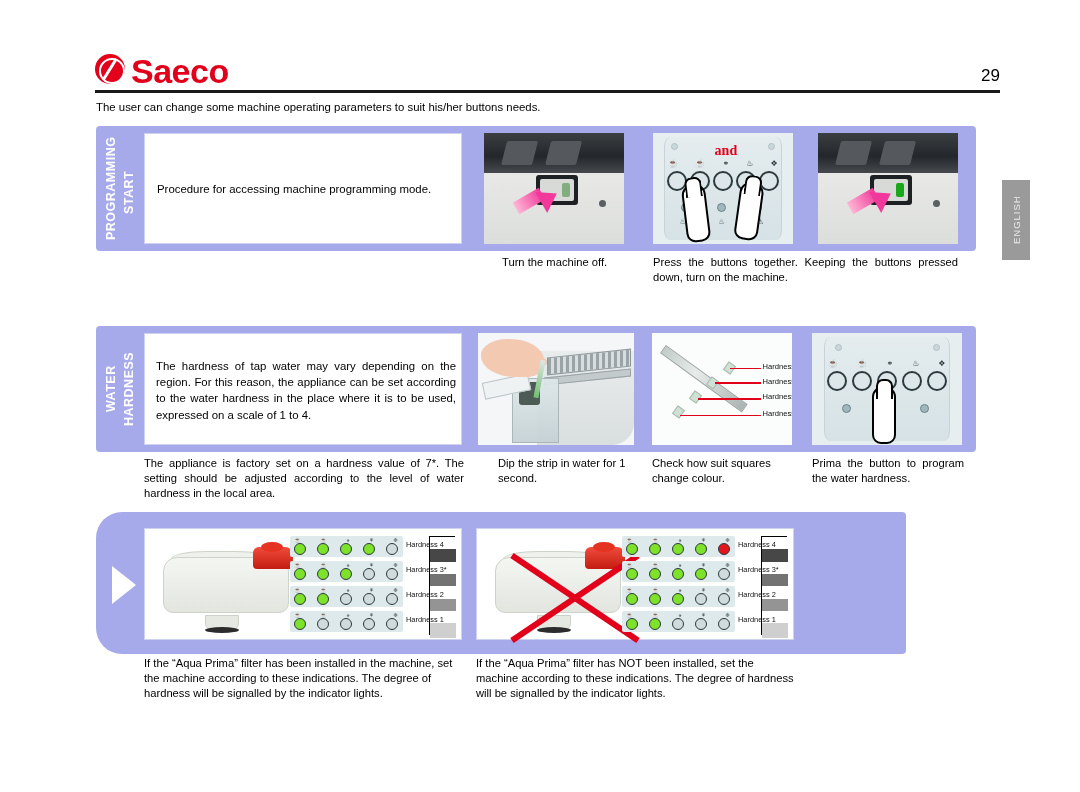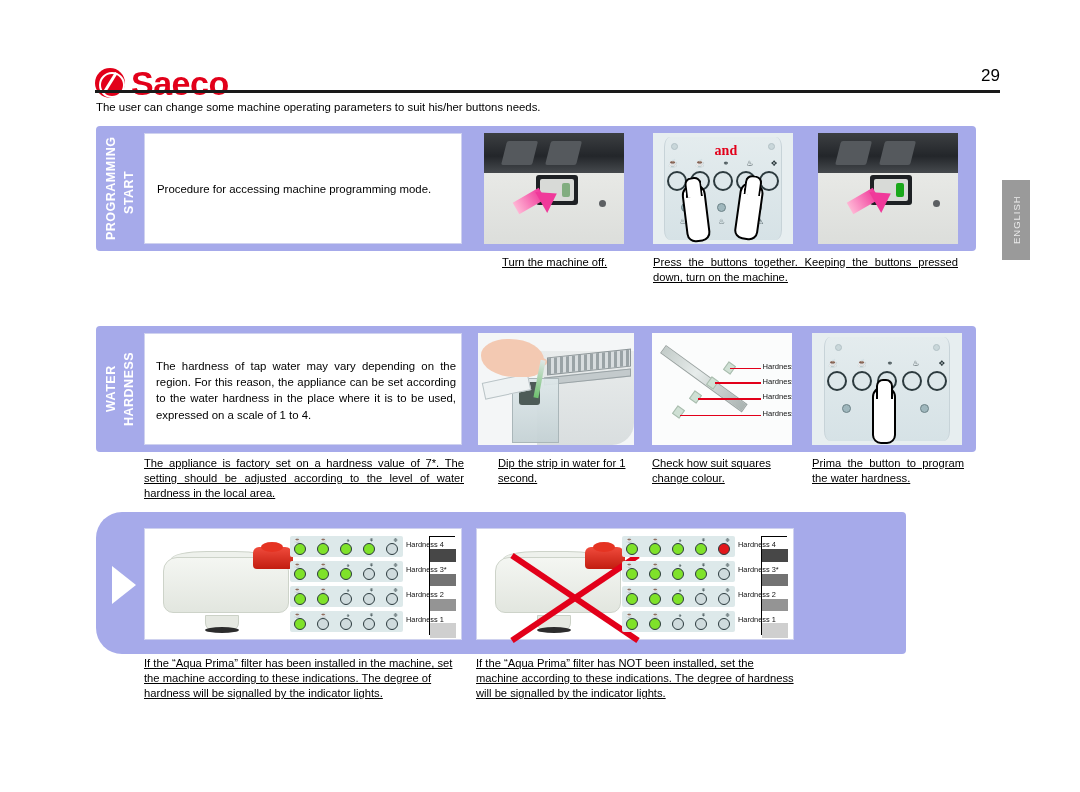--- a/index.html
+++ b/index.html
@@ -14,21 +14,21 @@
     color: #000;
     overflow: hidden;
   }
 
   
   #header {
     position: absolute; left: 95px; top: 48px; width: 905px; height: 48px;
   }
   #logo-wrap {
     position: absolute; left: 0; top: 6px;
-    display: flex; align-items: center; gap: 6px; margin-top: 12px;
+    display: flex; align-items: flex-start; gap: 6px;
   }
   .logo-mark {
     width: 30px; height: 30px; border-radius: 50%;
     background: #e2001a; position: relative;
   }
   .logo-mark::before {
     content: ""; position: absolute; left: 50%; top: 3px;
     width: 3px; height: 24px; background: #fff;
     transform: translateX(-50%) rotate(32deg);
   }
@@ -210,21 +210,21 @@
   #finger-a { left:22%; top:46%; transform: rotate(-7deg); }
   #finger-b { left:60%; top:44%; transform: rotate(8deg); }
   #and-label {
     position:absolute; left:44%; top:9%;
     color:#e2001a; font-weight:bold; font-size:14px;
     font-family:"Liberation Serif", serif;
   }
 
   .cap {
     position: absolute;
-    font-size: 11.2px; line-height: 1.35; text-decoration: underline;
+    font-size: 11.2px; line-height: 1.35;
   }
   #cap1 { left: 502px; top: 255px; width: 140px; }
   #cap2 { left: 653px; top: 255px; width: 305px; text-align: justify; }
 
   
   #band2 { left: 96px; top: 326px; width: 880px; height: 126px; }
   #vtab-water {
     left: 104px; top: 352px; height: 74px; width: 18px; font-size: 12.5px;
   }
   #vtab-hardness {

